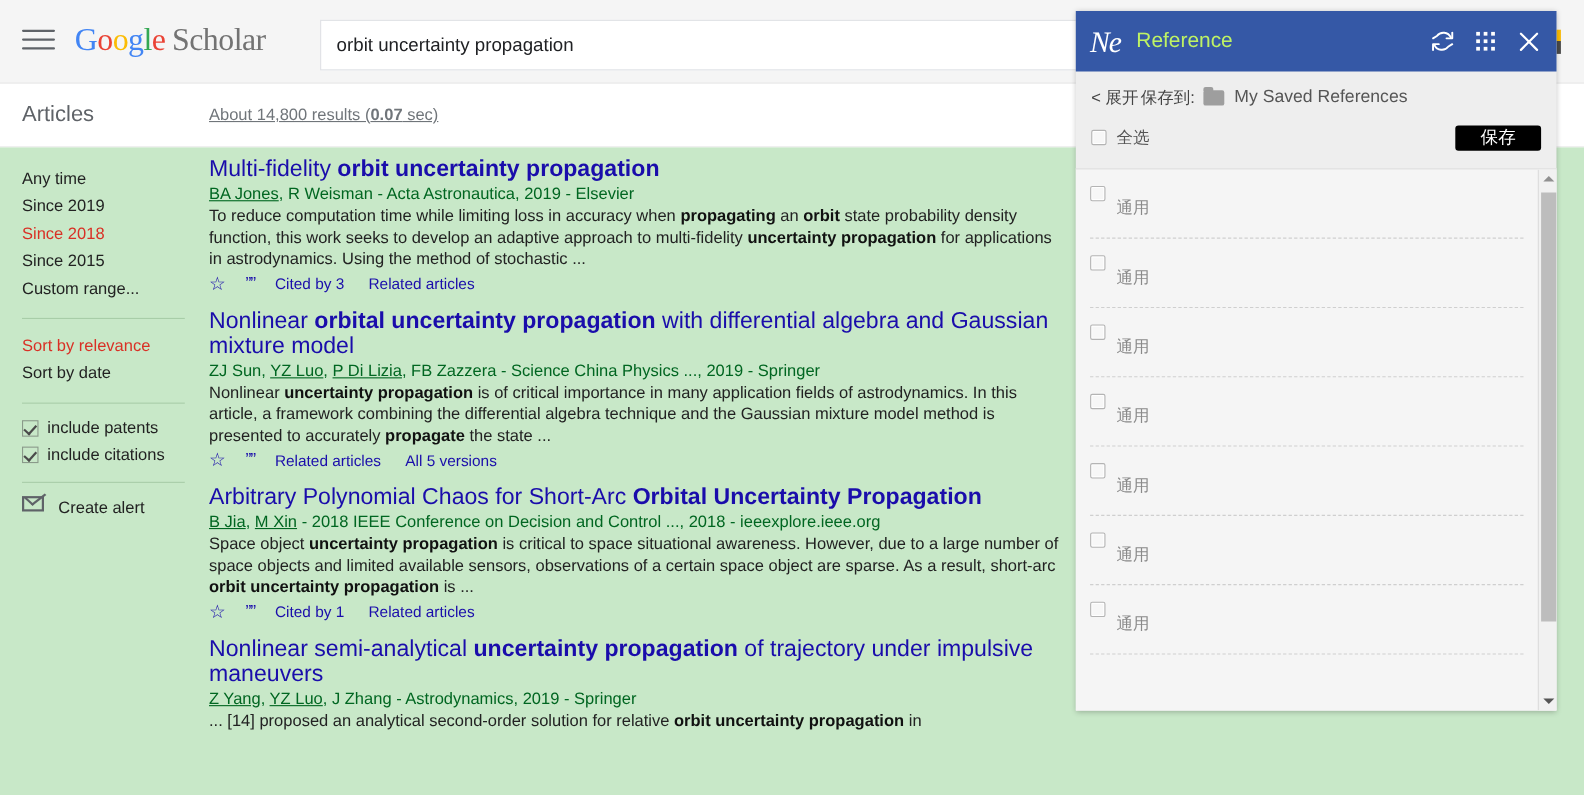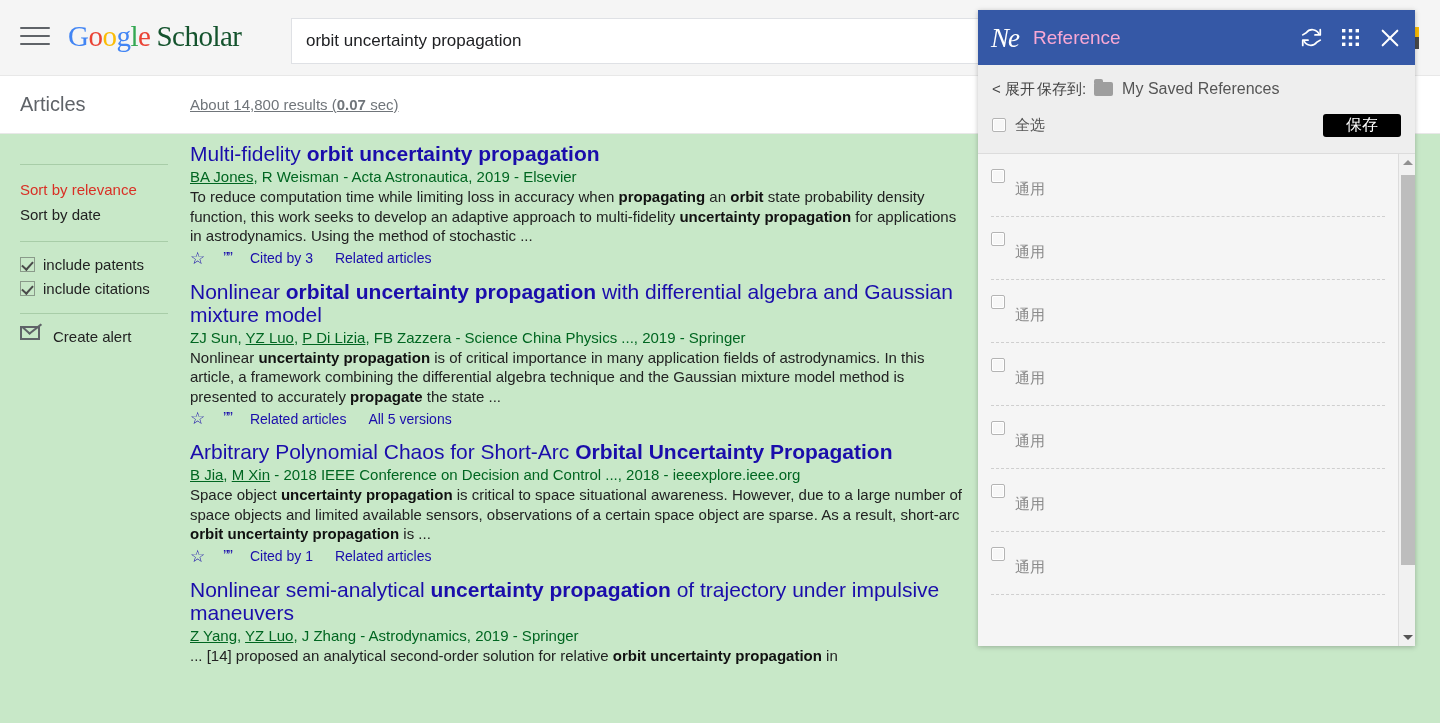--- a/index.html
+++ b/index.html
@@ -31,21 +31,21 @@
   .gs-logo {
     position: absolute; left: 68px; top: 20px;
     font-size: 29px; letter-spacing: -0.5px; white-space: nowrap;
     font-family: "Liberation Serif", serif;
     font-weight: 400;
   }
   .gs-logo .g-blue  { color: #4285F4; }
   .gs-logo .g-red   { color: #EA4335; }
   .gs-logo .g-yellow{ color: #FBBC05; }
   .gs-logo .g-green { color: #34A853; }
-  .gs-logo .scholar { color: #14532d; margin-left: 6px; }
+  .gs-logo .scholar { color: #737373; margin-left: 6px; }
 
   .search-wrap {
     position: absolute; left: 291px; top: 18px;
     width: 700px; height: 46px;
     background: #ffffff;
     border: 1px solid #dfe1e5;
     display: flex; align-items: center;
   }
   .search-input {
     border: 0; outline: none; width: 100%; height: 100%;
@@ -142,21 +142,21 @@
   }
   .ne-titlebar {
     height: 55px; background: #3558a6; display: flex; align-items: center;
     padding: 0 14px 0 13px; flex: 0 0 55px;
   }
   .ne-logo {
     font-family: "Liberation Serif", serif; font-style: italic;
     font-size: 27px; color: #ffffff; letter-spacing: -1px;
     margin-right: 14px; line-height: 30px;
   }
-  .ne-title { color: #f9a8d4; font-size: 19px; flex: 1; }
+  .ne-title { color: #bef264; font-size: 19px; flex: 1; }
   .ne-ticon { color: #ffffff; cursor: pointer; margin-left: 19px; display: flex; align-items: center; }
 
   .ne-toolbar { padding: 10px 14px 0 14px; flex: 0 0 auto; }
   .ne-row1 {
     display: flex; align-items: center; font-size: 15px; color: #444;
     height: 28px; white-space: nowrap;
   }
   .ne-expand { color: #444; cursor: pointer; margin-right: 2px; }
   .ne-saveto { color: #444; margin-right: 8px; }
   .folder-ico {
@@ -251,20 +251,27 @@
   <div style="position:absolute;left:1411px;top:95px;width:7px;height:26px;background:linear-gradient(160deg,#ea4335 0%,#fbbc05 35%,#4285f4 70%,#34a853 100%);"></div>
 
   <div class="results-bar">
     <div class="articles-label">Articles</div>
     <div class="results-count"><span>About 14,800 results (</span><b>0.07</b><span> sec)</span></div>
   </div>
 
   <div class="body-area">
 
     <div class="sidebar">
+      <div id="time-filters">
+          <div class="side-item">Any time</div>
+          <div class="side-item">Since 2019</div>
+          <div class="side-item active">Since 2018</div>
+          <div class="side-item">Since 2015</div>
+          <div class="side-item">Custom range...</div>
+        </div>
       <div class="side-sep"></div>
       <div id="sort-filters">
           <div class="side-item active">Sort by relevance</div>
           <div class="side-item">Sort by date</div>
         </div>
       <div class="side-sep"></div>
       <div id="side-checkboxes">
           <div class="side-check">
             <span class="cbox checked"></span>
             <span class="ctext">include patents</span>

